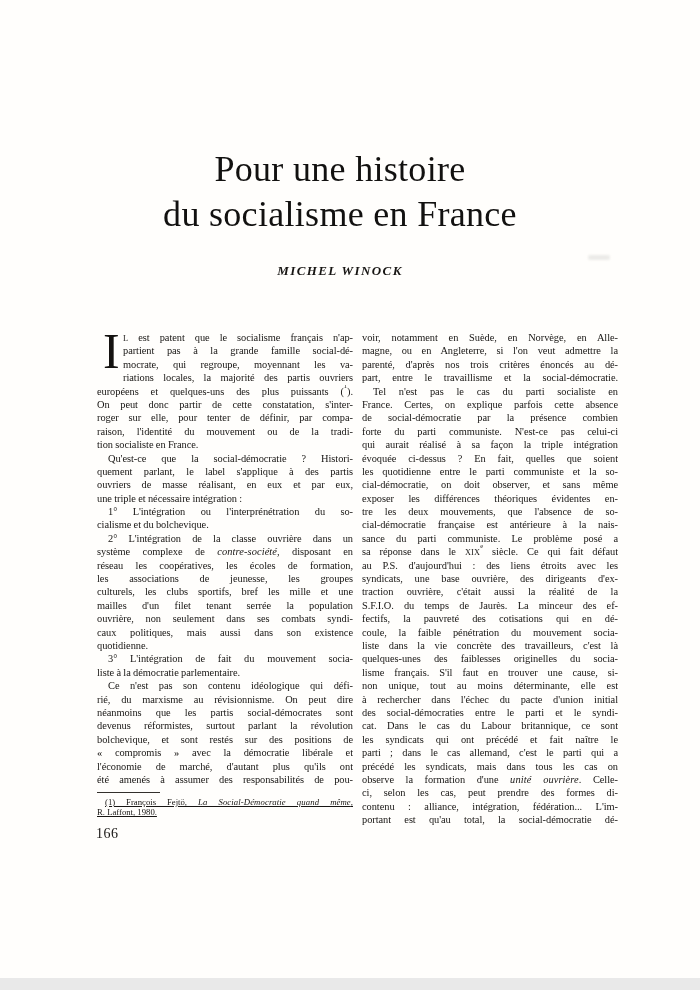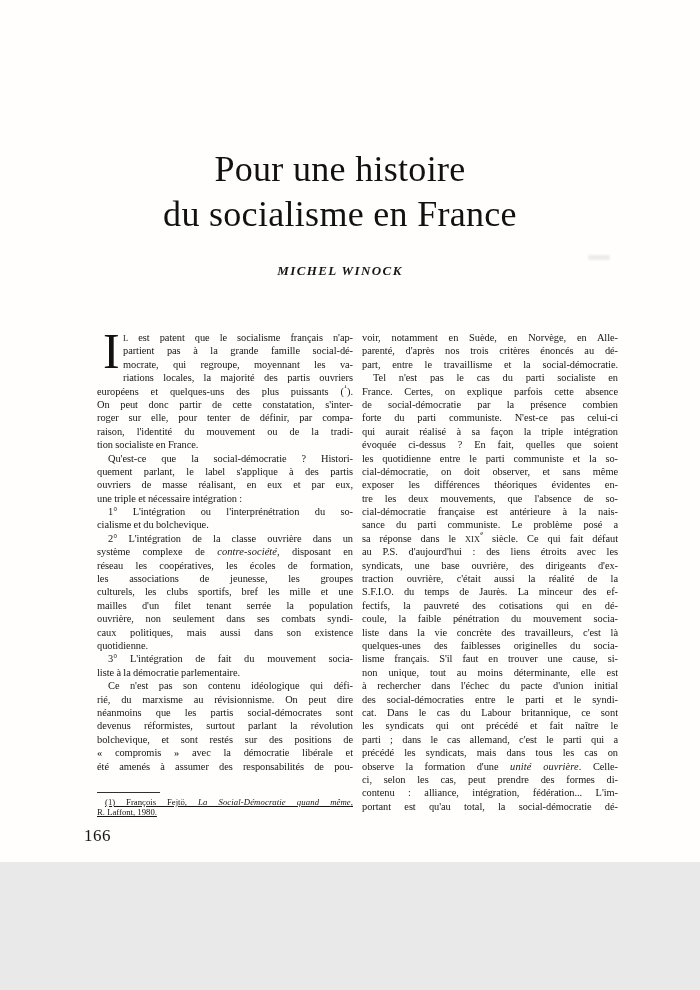--- a/index.html
+++ b/index.html
@@ -1,17 +1,17 @@
 <!DOCTYPE html>
 <html><head>
 <meta charset="utf-8">
 <style>
   html,body{margin:0;padding:0;background:#e9e9e9;}
   .page{
-    position:relative;width:700px;height:862px;background:#fffefc;
+    position:relative;width:700px;height:978px;background:#fffefc;
     font-family:"Liberation Serif","DejaVu Serif",serif;color:#171513;
     margin:0 auto;overflow:hidden;
   }
   .title{
     position:absolute;top:147px;left:0;width:700px;text-align:center;
     font-size:36px;line-height:45px;letter-spacing:0.3px;
     transform:translateX(-10px);color:#121110;
   }
   .author{
     position:absolute;top:263px;left:0;width:700px;text-align:center;
@@ -41,21 +41,21 @@
   .fnsep{
     position:absolute;left:97px;top:792px;width:63px;height:0;
     border-top:1.3px solid #33302c;
   }
   .footnote{position:absolute;left:97px;top:797px;width:256px;}
   .footnote .line{
     font-size:8.7px;line-height:10.3px;height:10.3px;
     word-spacing:0;letter-spacing:0;text-decoration:underline;
   }
   .footnote .line.ind{text-indent:8px;}
-  .pagenum{position:absolute;left:84px;top:826px;font-size:17px;letter-spacing:0.5px;}
+  .pagenum{position:absolute;left:96px;top:826px;font-size:14px;letter-spacing:0.5px;}
   .smudge{
     position:absolute;left:588px;top:255px;width:22px;height:5px;
     background:#ecebe8;border-radius:2px;filter:blur(1px);
   }
 </style>
 </head>
 <body>
 
 <div class="page">
 
@@ -94,27 +94,29 @@
         <div class="line">caux politiques, mais aussi dans son existence</div>
         <div class="line last">quotidienne.</div>
         <div class="line ind">3° L'intégration de fait du mouvement socia-</div>
         <div class="line last">liste à la démocratie parlementaire.</div>
         <div class="line ind">Ce n'est pas son contenu idéologique qui défi-</div>
         <div class="line">rié, du marxisme au révisionnisme. On peut dire</div>
         <div class="line">néanmoins que les partis social-démocrates sont</div>
         <div class="line">devenus réformistes, surtout parlant la révolution</div>
         <div class="line">bolchevique, et sont restés sur des positions de</div>
         <div class="line">« compromis » avec la démocratie libérale et</div>
+        <div class="line">l'économie de marché, d'autant plus qu'ils ont</div>
         <div class="line">été amenés à assumer des responsabilités de pou-</div>
       </div>
   </div>
 
   <div class="col col-right">
     <div>
         <div class="line">voir, notamment en Suède, en Norvège, en Alle-</div>
+        <div class="line">magne, ou en Angleterre, si l'on veut admettre la</div>
         <div class="line">parenté, d'après nos trois critères énoncés au dé-</div>
         <div class="line">part, entre le travaillisme et la social-démocratie.</div>
         <div class="line ind">Tel n'est pas le cas du parti socialiste en</div>
         <div class="line">France. Certes, on explique parfois cette absence</div>
         <div class="line">de social-démocratie par la présence combien</div>
         <div class="line">forte du parti communiste. N'est-ce pas celui-ci</div>
         <div class="line">qui aurait réalisé à sa façon la triple intégration</div>
         <div class="line">évoquée ci-dessus ? En fait, quelles que soient</div>
         <div class="line">les quotidienne entre le parti communiste et la so-</div>
         <div class="line">cial-démocratie, on doit observer, et sans même</div>

